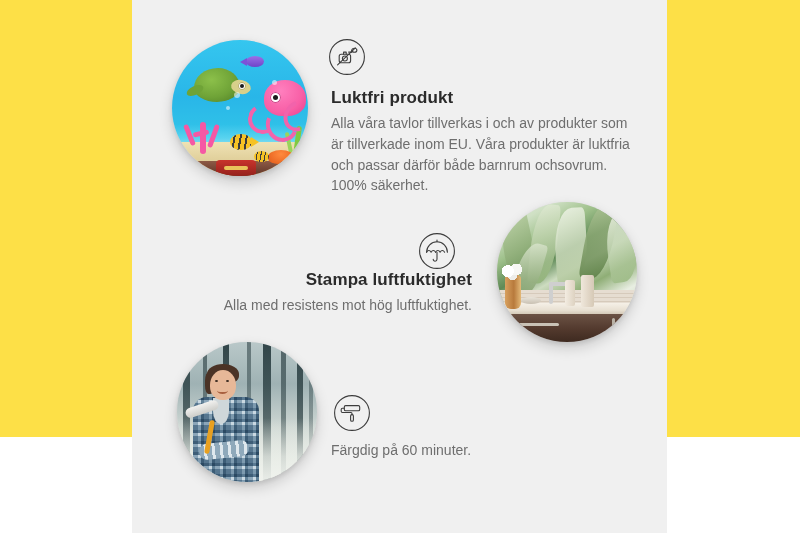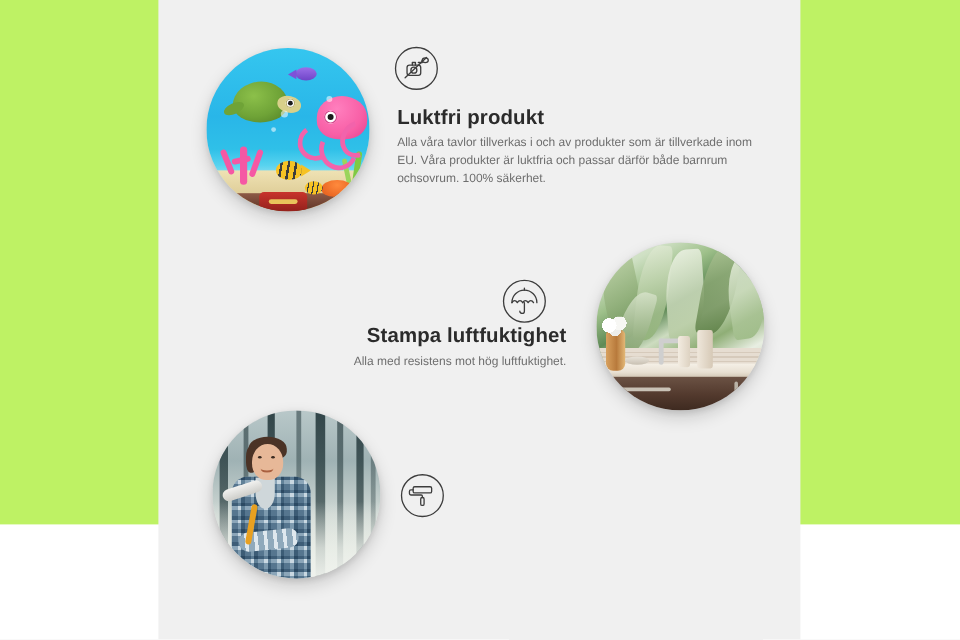--- a/index.html
+++ b/index.html
@@ -2,21 +2,21 @@
 <html><head>
 <meta charset="utf-8">
 <style>
   html,body{margin:0;padding:0;}
   body{
     width:800px;height:533px;
     background:#ffffff;
     font-family:"Liberation Sans", sans-serif;
     overflow:hidden;
   }
-  .stage{position:relative;width:800px;height:437px;background:#bef264;}
+  .stage{position:relative;width:800px;height:437px;background:#fde047;}
 
   
   .panel{
     position:absolute;left:132px;top:0;width:535px;height:533px;
     background:#f0f0f0;
   }
 
   
   .photo{
     position:absolute;border-radius:50%;overflow:hidden;
@@ -162,21 +162,21 @@
   .icon-circle{position:absolute;width:38px;height:38px;}
   .icon-circle svg{display:block;width:38px;height:38px;}
 
   
   .block{position:absolute;}
   .blk-title{
     font-size:17px;font-weight:bold;color:#2b2b2b;
     letter-spacing:.1px;margin:0 0 5px 0;line-height:1.2;
   }
   .blk-body{
-    font-size:10px;color:#6e6e6e;line-height:1.47;margin:0;
+    font-size:14px;color:#6e6e6e;line-height:1.47;margin:0;
   }
 
   
   #block-odourless{left:331px;top:88px;width:300px;text-align:left;}
   #icon-odourless{left:328px;top:38px;}
 
   
   #block-waterproof{left:222px;top:270px;width:250px;text-align:right;}
   #icon-waterproof{left:418px;top:232px;}
 
@@ -309,15 +309,16 @@
   <div class="icon-circle" id="icon-assembly">
     <svg viewBox="0 0 38 38" fill="none" stroke="#3d3d3d" stroke-width="1.1" stroke-linecap="round" stroke-linejoin="round">
       <circle cx="19" cy="19" r="17.4"></circle>
       <rect x="11.3" y="11.6" width="15.4" height="5.2" rx="1.3"></rect>
       <path d="M11.3 14.2H9.4a1.2 1.2 0 0 0-1.2 1.2v1.9a1.2 1.2 0 0 0 1.2 1.2h8.6a1 1 0 0 1 1 1v1.1"></path>
       <rect x="17.6" y="20.6" width="2.8" height="6.6" rx="1.3"></rect>
     </svg>
   </div>
 
   <div class="block" id="block-assembly">
+    <p class="blk-body">Färgdig på 60 minuter.</p>
   </div>
 
 </div>
 
 </body></html>

